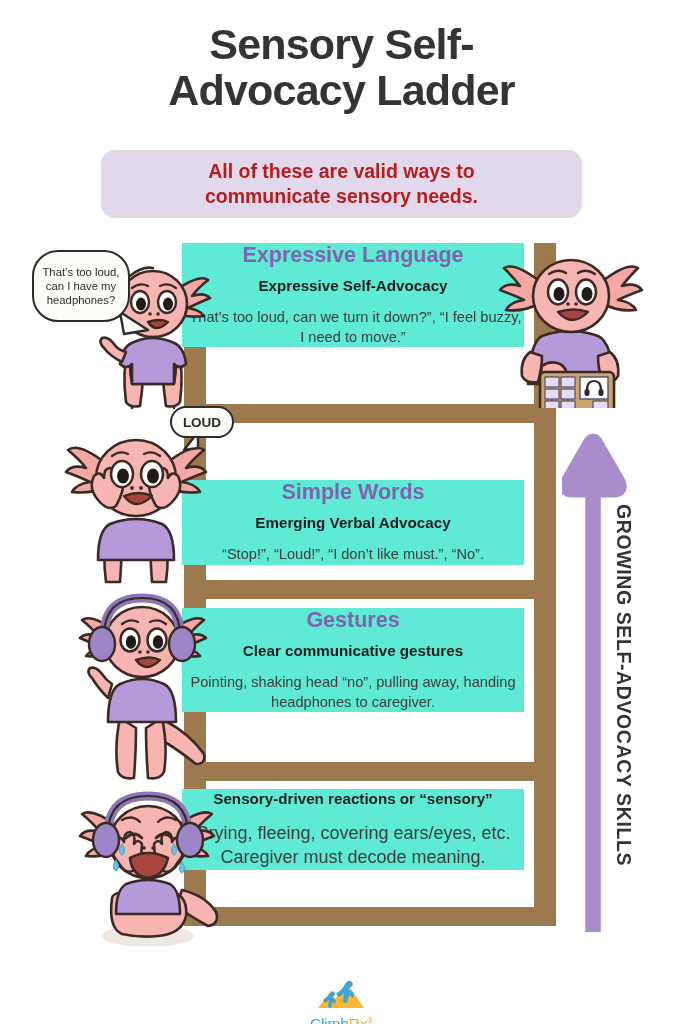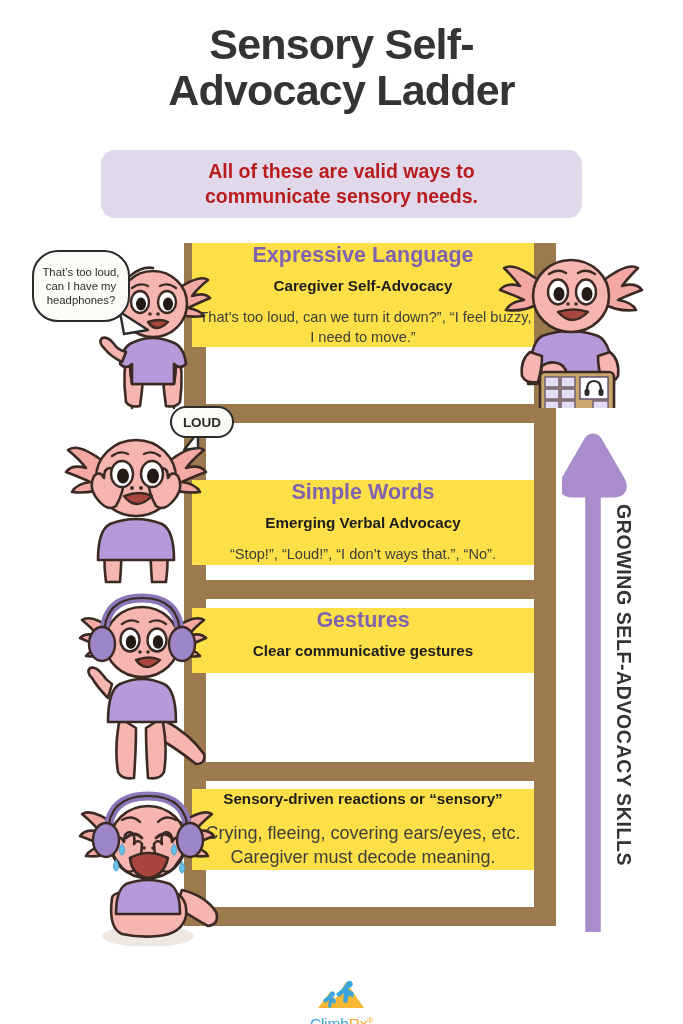--- a/index.html
+++ b/index.html
@@ -35,22 +35,22 @@
   }
   .rail-left  { left: 184px; top: 243px; height: 683px; }
   .rail-right { left: 534px; top: 243px; height: 683px; }
   .rung {
     position: absolute; left: 184px; width: 372px; height: 19px;
     background: #9C7A4E;
   }
 
   
   .card {
-    position: absolute; left: 192px; width: 342px;
-    background: #fde047; text-align: center; z-index: 4;
+    position: absolute; left: 182px; width: 342px;
+    background: #5eead4; text-align: center; z-index: 4;
   }
   .card-h {
     font-size: 21.5px; font-weight: 700; color: #8063AE;
     line-height: 1.2; margin-bottom: 7px;
   }
   .card-sub {
     font-size: 15.2px; font-weight: 700; color: #1d1d1d;
     line-height: 1.25; margin-bottom: 13px;
   }
   .card-ex {
@@ -121,33 +121,34 @@
     <div class="rail rail-left"></div>
     <div class="rail rail-right"></div>
     <div class="rung" style="top:404px;"></div>
     <div class="rung" style="top:580px;"></div>
     <div class="rung" style="top:762px;"></div>
     <div class="rung" style="top:907px;"></div>
   </div>
 
   <div class="card" id="card0">
     <div class="card-h">Expressive Language</div>
-    <div class="card-sub">Caregiver Self-Advocacy</div>
+    <div class="card-sub">Expressive Self-Advocacy</div>
     <div class="card-ex">“That’s too loud, can we turn it down?”, “I feel buzzy, I need to move.”</div>
   </div>
 
   <div class="card" id="card1">
     <div class="card-h">Simple Words</div>
     <div class="card-sub">Emerging Verbal Advocacy</div>
-    <div class="card-ex">“Stop!”, “Loud!”, “I don’t ways that.”, “No”.</div>
+    <div class="card-ex">“Stop!”, “Loud!”, “I don’t like must.”, “No”.</div>
   </div>
 
   <div class="card" id="card2">
     <div class="card-h">Gestures</div>
     <div class="card-sub">Clear communicative gestures</div>
+    <div class="card-ex">Pointing, shaking head “no”, pulling away, handing headphones to caregiver.</div>
   </div>
 
   <div class="card" id="card3">
     <div class="card-sub">Sensory-driven reactions or “sensory”</div>
     <div class="card-ex small">Crying, fleeing, covering ears/eyes, etc. Caregiver must decode meaning.</div>
   </div>
 
   <div class="arrow-wrap">
     <svg class="arrow-svg" width="70" height="500" viewBox="0 0 70 500">
       <path d="M31 500 L31 58 L10 58 Q2 58 6 50 L28 12 Q31 6 34 12 L56 50 Q60 58 52 58 L31 58" fill="none" stroke="#A98CCB" stroke-width="15" stroke-linejoin="round" stroke-linecap="round"></path>

